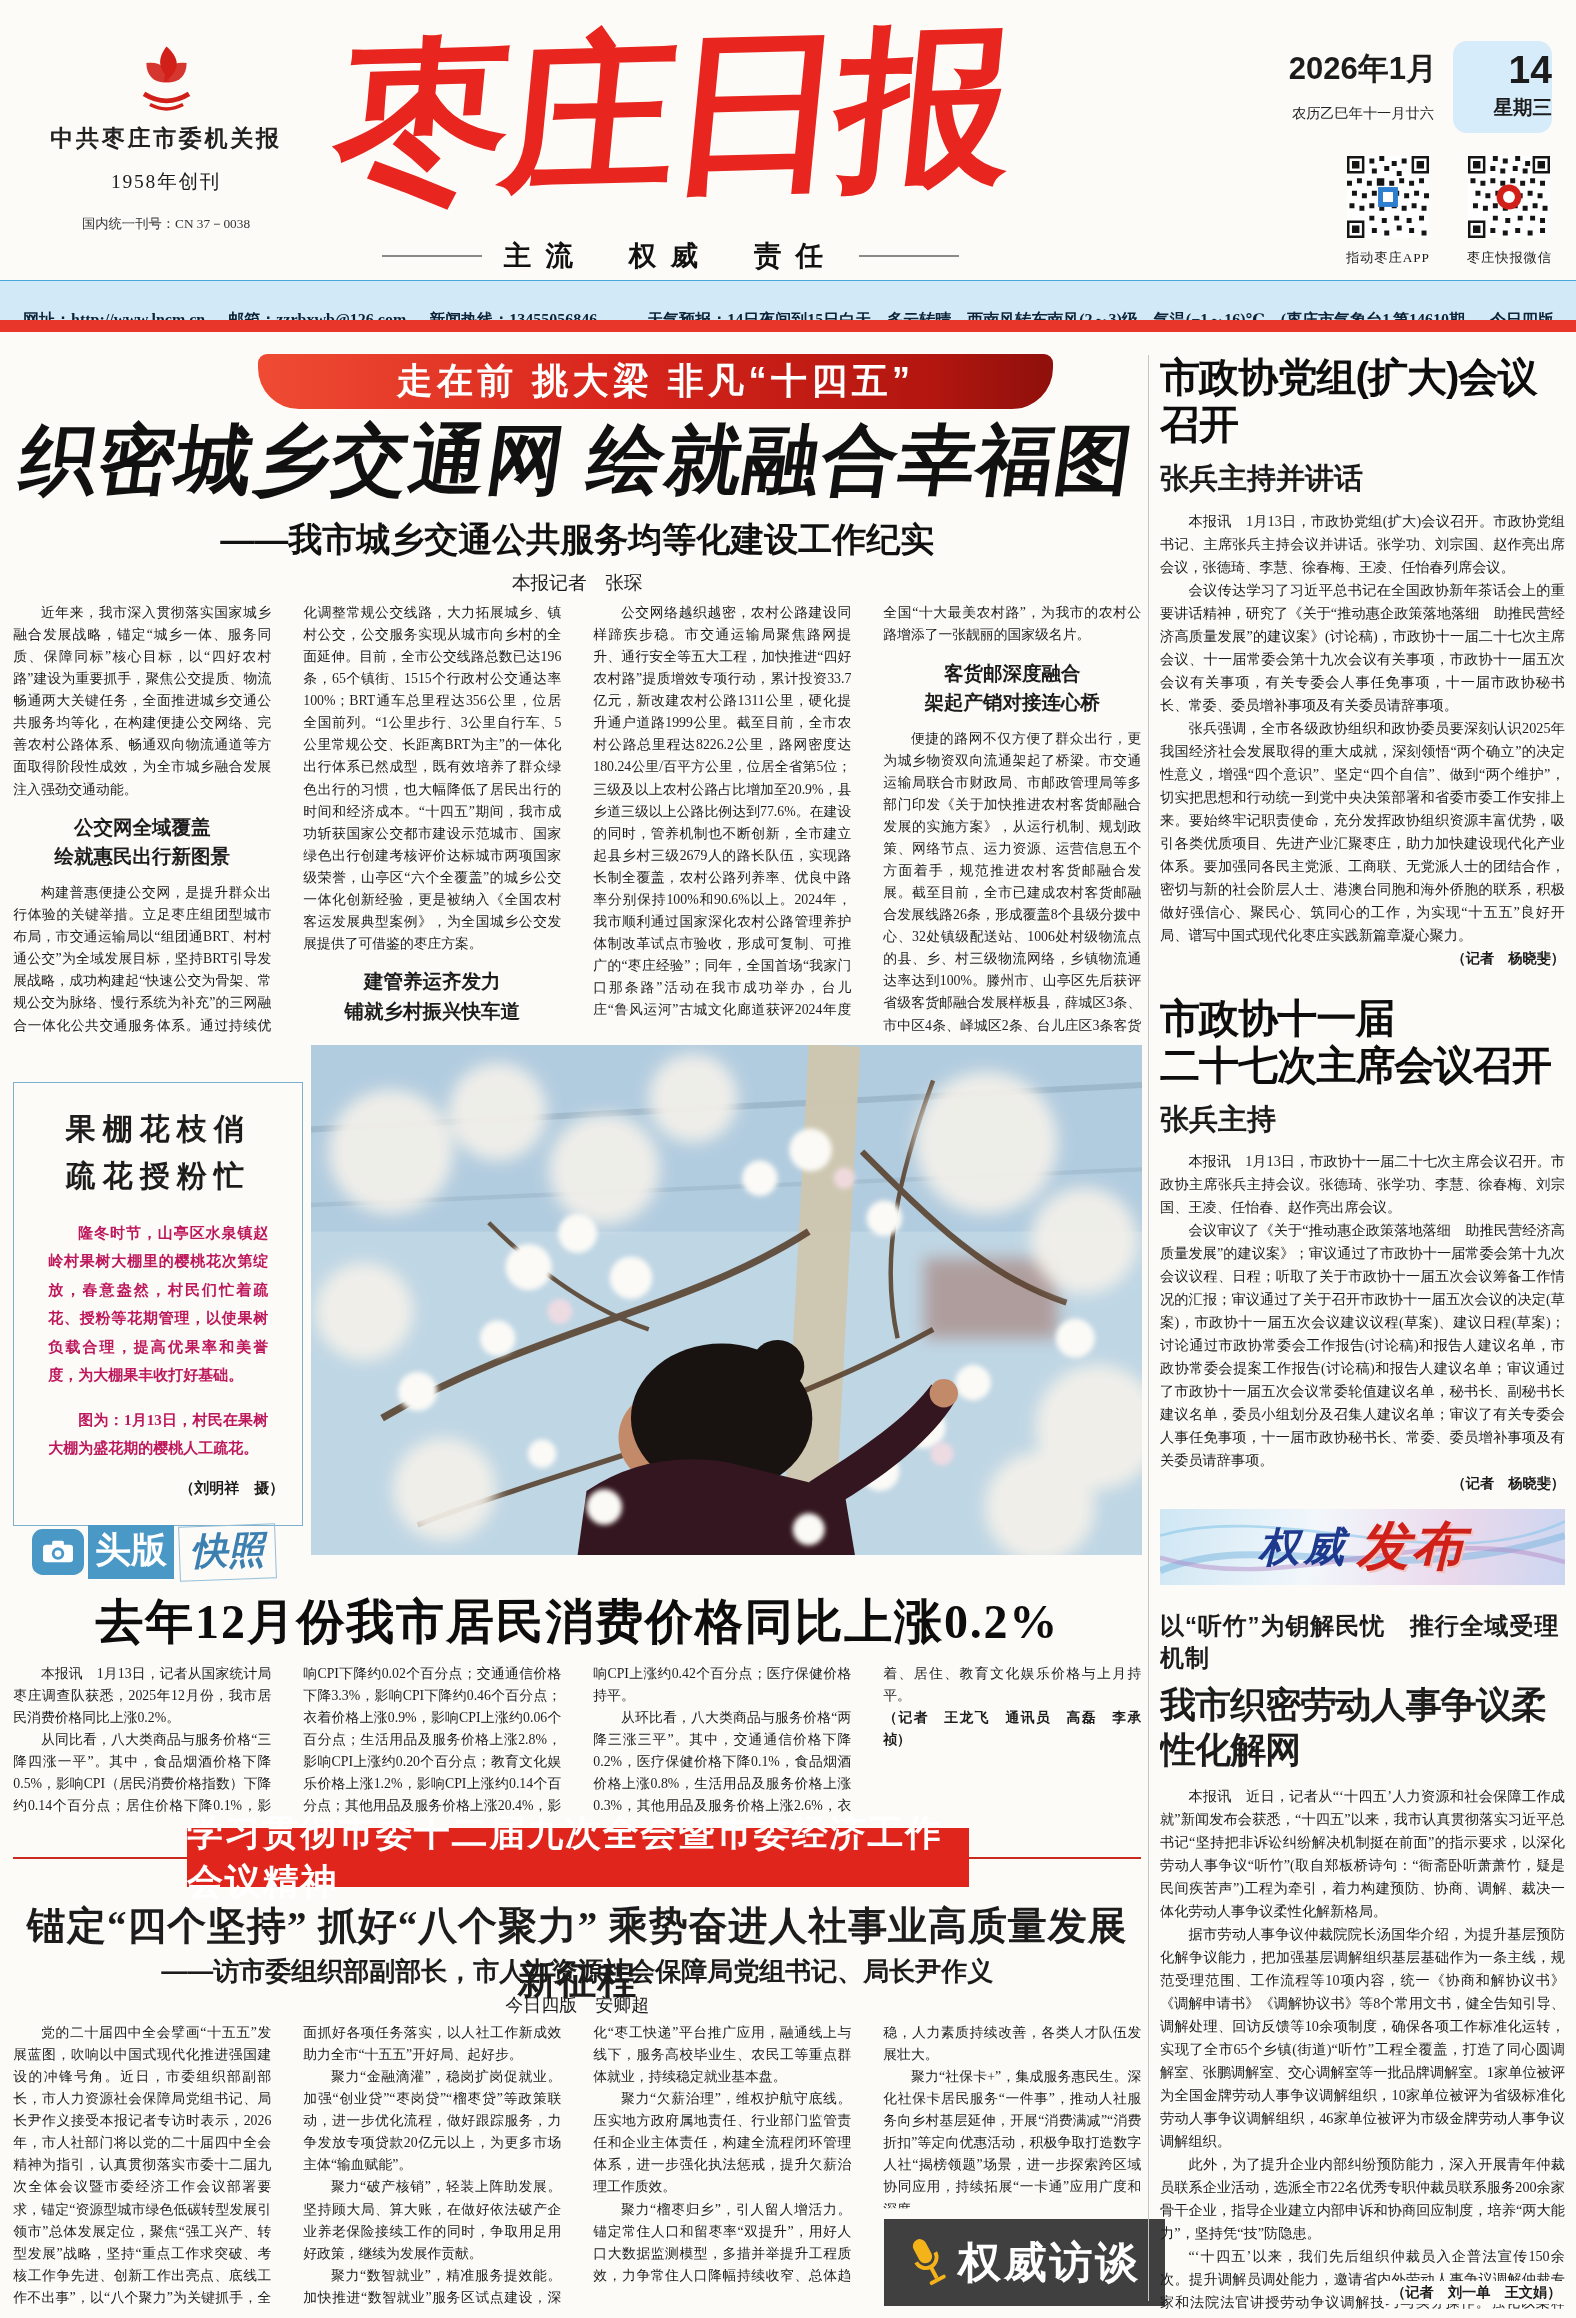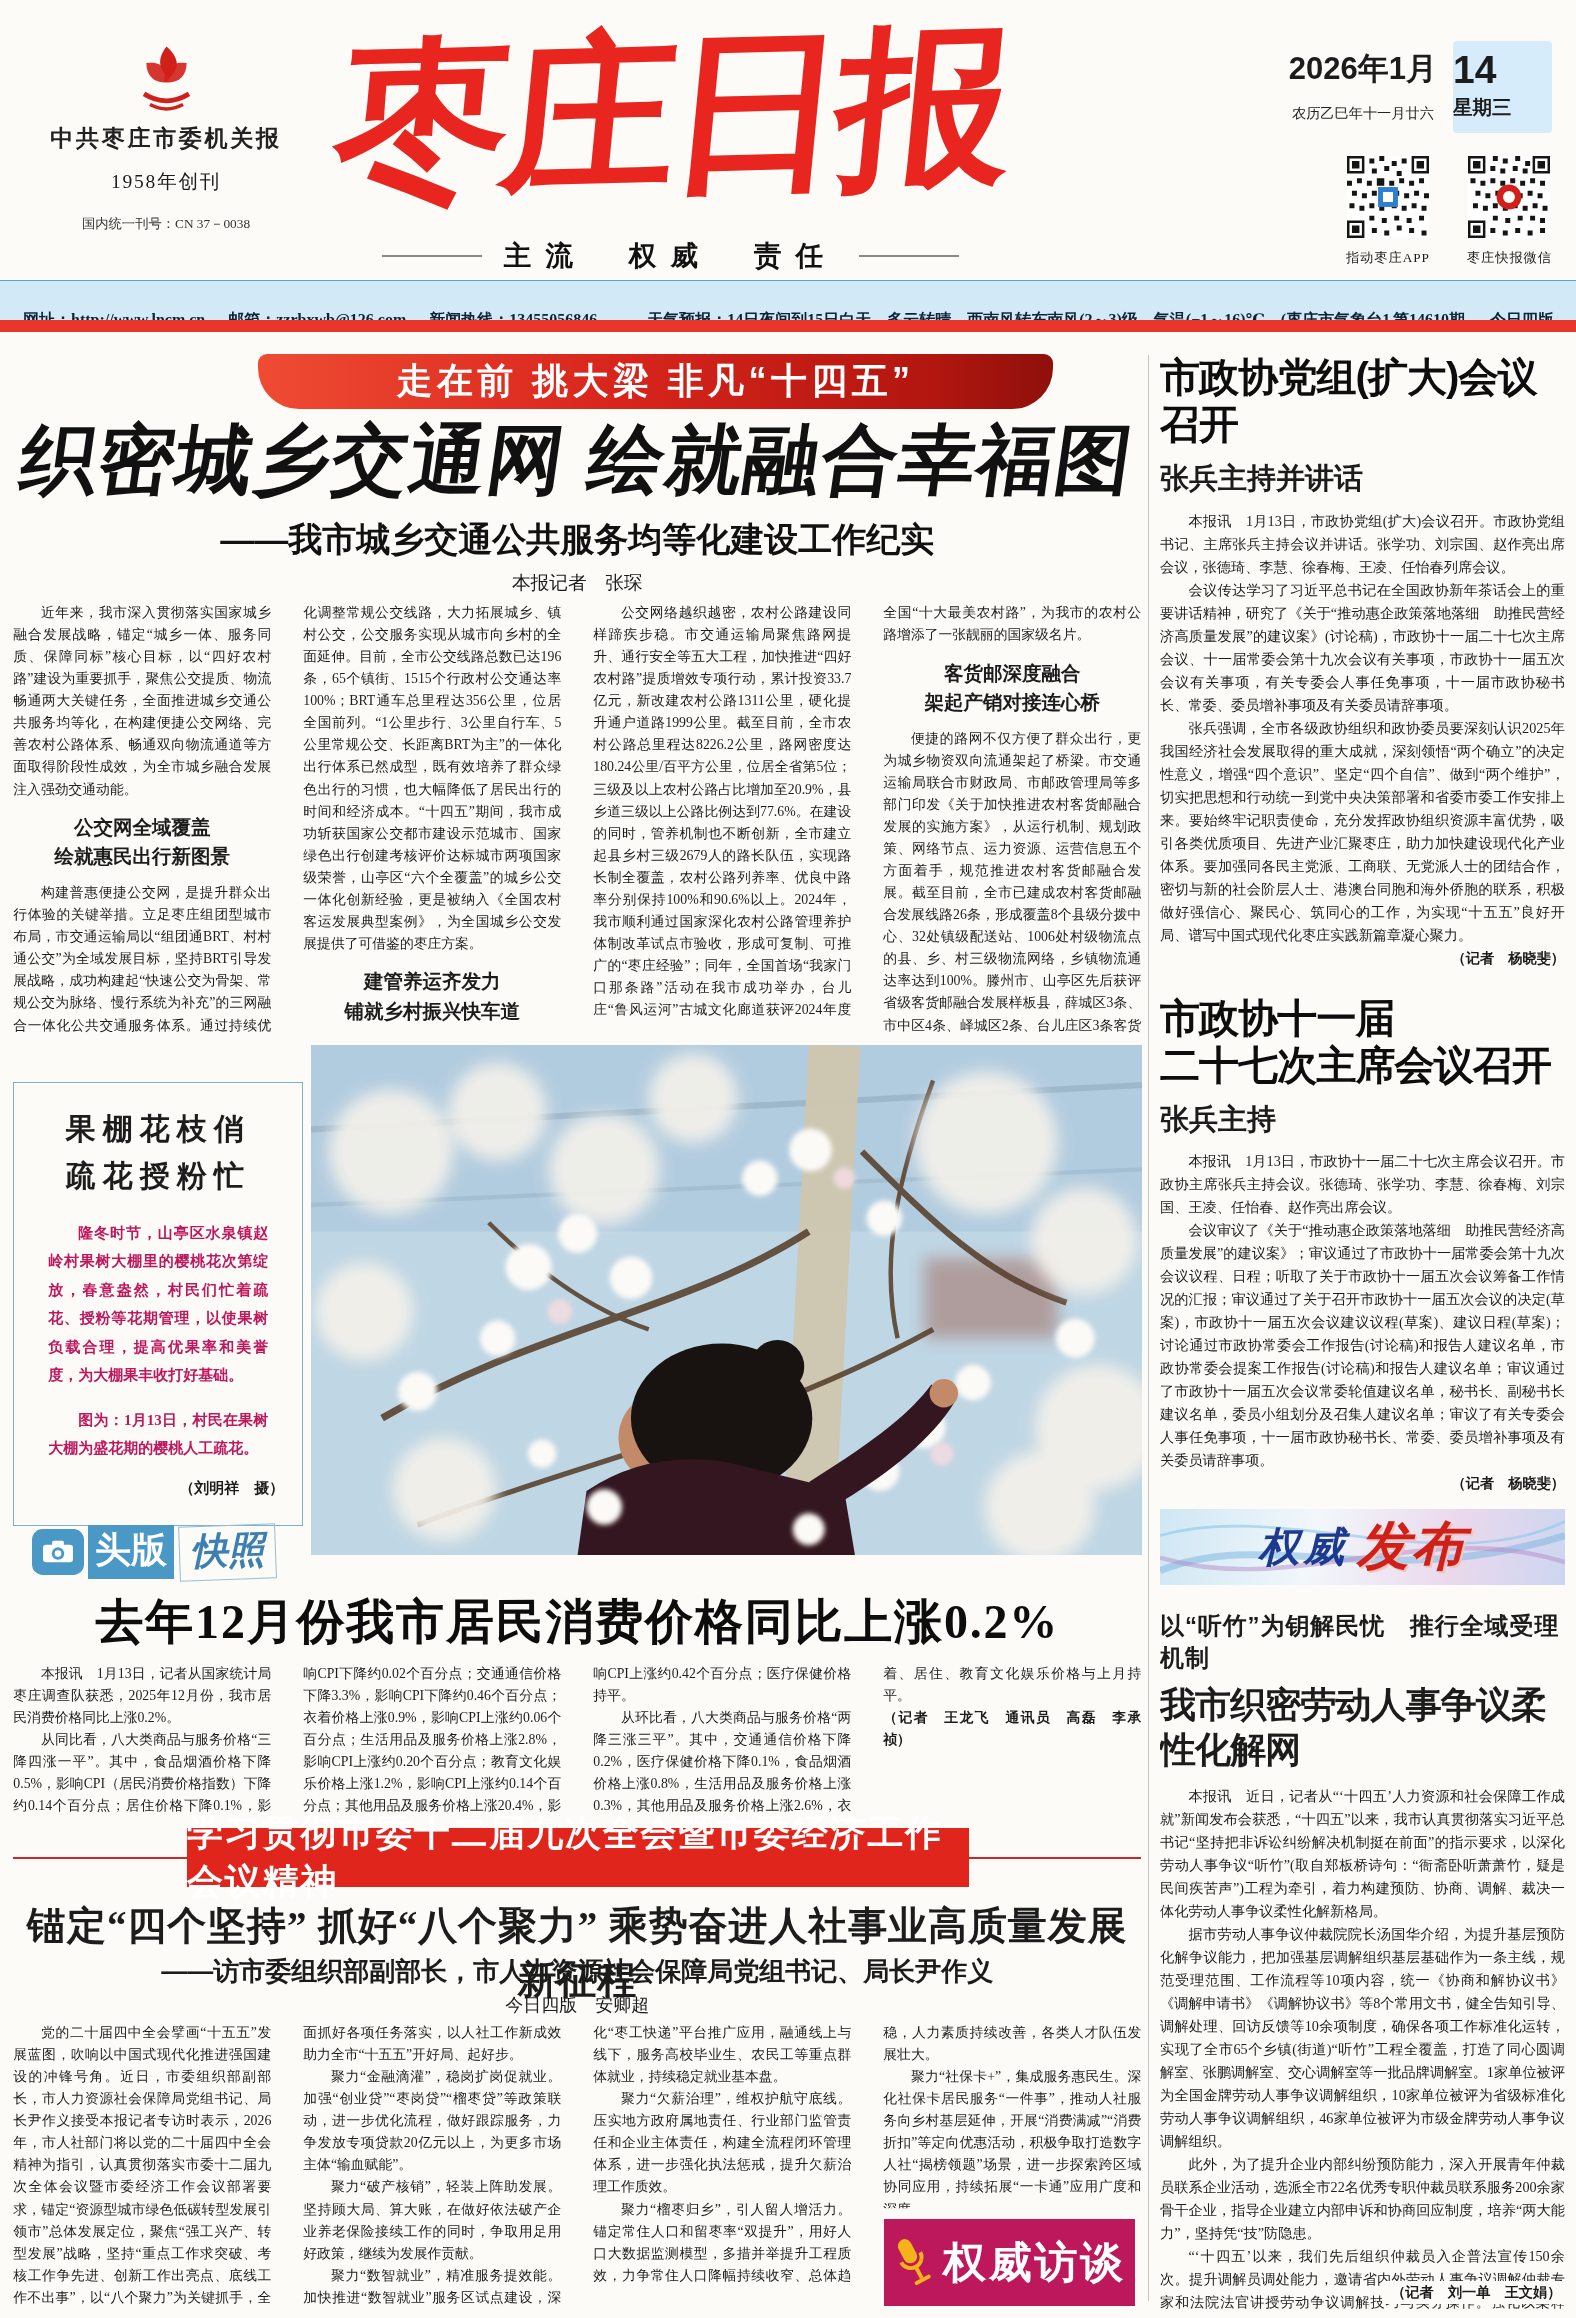--- a/index.html
+++ b/index.html
@@ -17,21 +17,21 @@
             text-align:center;font-size:174px;font-weight:900;color:#e8251f;
             letter-spacing:-7.1px;transform:skewX(-7deg) rotate(-1.5deg);white-space:nowrap;}
   .mh-slogan-row{position:absolute;left:382px;top:238px;width:577px;display:flex;align-items:center;justify-content:center;gap:21.3px;}
   .mh-slogan-row .rule{width:133px;height:2.7px;background:#8a8a8a;}
   .mh-slogan{font-size:27.5px;font-weight:bold;letter-spacing:14.2px;color:#111;white-space:nowrap;}
   .mh-right{position:absolute;right:25px;top:41px;width:293px;}
   .date-row{display:flex;justify-content:flex-end;gap:16px;}
   .date-main{text-align:center;padding-top:7.1px;}
   .gdate{font-size:31px;font-weight:bold;font-family:"Liberation Sans","DejaVu Sans",sans-serif;}
   .lunar{font-size:14.2px;margin-top:14.2px;color:#222;}
-  .day-chip{width:99px;height:92px;background:#d7ecfa;border-radius:4px;text-align:left;}
+  .day-chip{width:99px;height:92px;background:#d7ecfa;border-radius:14px;text-align:right;}
   .day-chip .day{font-size:39px;font-weight:bold;font-family:"Liberation Sans","DejaVu Sans",sans-serif;padding-top:7.1px;}
   .day-chip .weekday{font-size:19.5px;font-weight:bold;margin-top:1.8px;}
   .qr-row{display:flex;justify-content:flex-end;gap:37px;margin-top:23px;}
   .qr-item{text-align:center;}
   .qr-item svg{width:82px;height:82px;background:#fff;}
   .qr-label{font-size:13.3px;margin-top:7.1px;letter-spacing:0.9px;}
 
   
   .infobar{position:absolute;left:0;top:280px;width:1577px;height:52px;background:#d2eaf8;
            border-top:1.8px solid #49a8d8;border-bottom:1.8px solid #49a8d8;
@@ -88,21 +88,21 @@
   .study-banner span{color:#fff;font-size:36px;font-weight:900;letter-spacing:1.8px;}
 
   
   .iv-head{position:absolute;left:13.3px;top:1899px;width:1128px;text-align:center;
            font-size:39px;font-weight:900;letter-spacing:0.9px;}
   .iv-sub{position:absolute;left:13.3px;top:1954px;width:1128px;text-align:center;
           font-size:26px;font-weight:bold;}
   .iv-byline{position:absolute;left:13.3px;top:1993px;width:1128px;text-align:center;font-size:18px;}
   .iv-body{position:absolute;left:13.3px;top:2022px;width:1128px;height:290px;
            column-count:4;column-gap:32px;overflow:hidden;}
-  .iv-badge{position:absolute;left:884px;top:2219px;width:251px;height:87px;background:#be185d;
+  .iv-badge{position:absolute;left:884px;top:2219px;width:281px;height:87px;background:#404040;
             box-shadow:0 0 0 10.7px #fcfbf7;display:flex;align-items:center;justify-content:center;gap:9px;}
   .iv-badge svg{width:41px;height:59px;}
   .iv-badge span{color:#fff;font-size:43px;font-weight:900;letter-spacing:2.7px;
                  font-family:"Liberation Sans","DejaVu Sans",sans-serif;}
 
   
   .vrule{position:absolute;left:1148px;top:355px;width:0.9px;height:1946px;background:#c6c6c6;}
   .rcol{position:absolute;left:1160px;top:354px;width:405px;height:1959px;overflow:hidden;}
   .rc-title{font-size:40px;font-weight:900;line-height:1.18;letter-spacing:-0.9px;
             font-family:"Liberation Sans","DejaVu Sans",sans-serif;color:#0d0d0d;}

